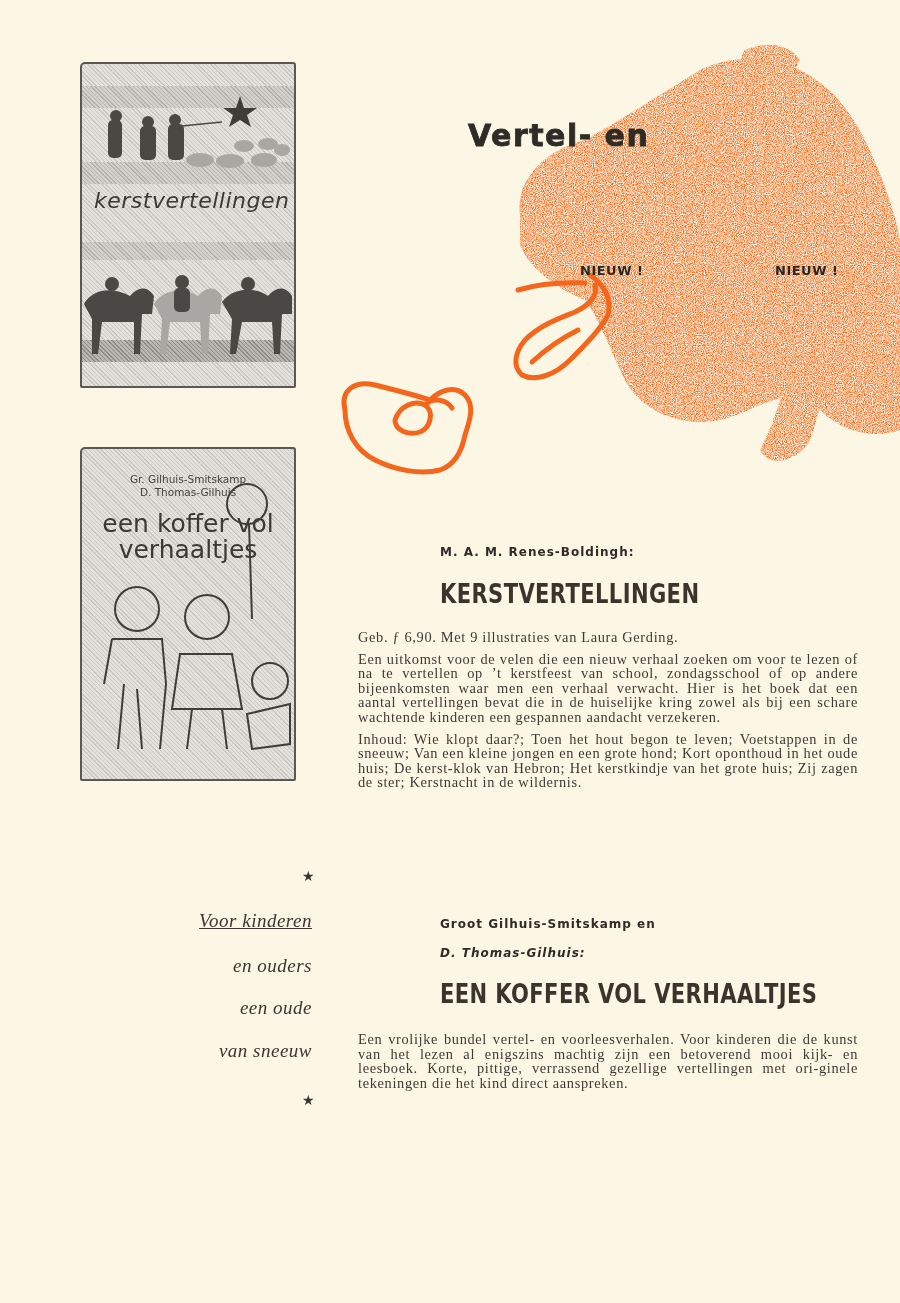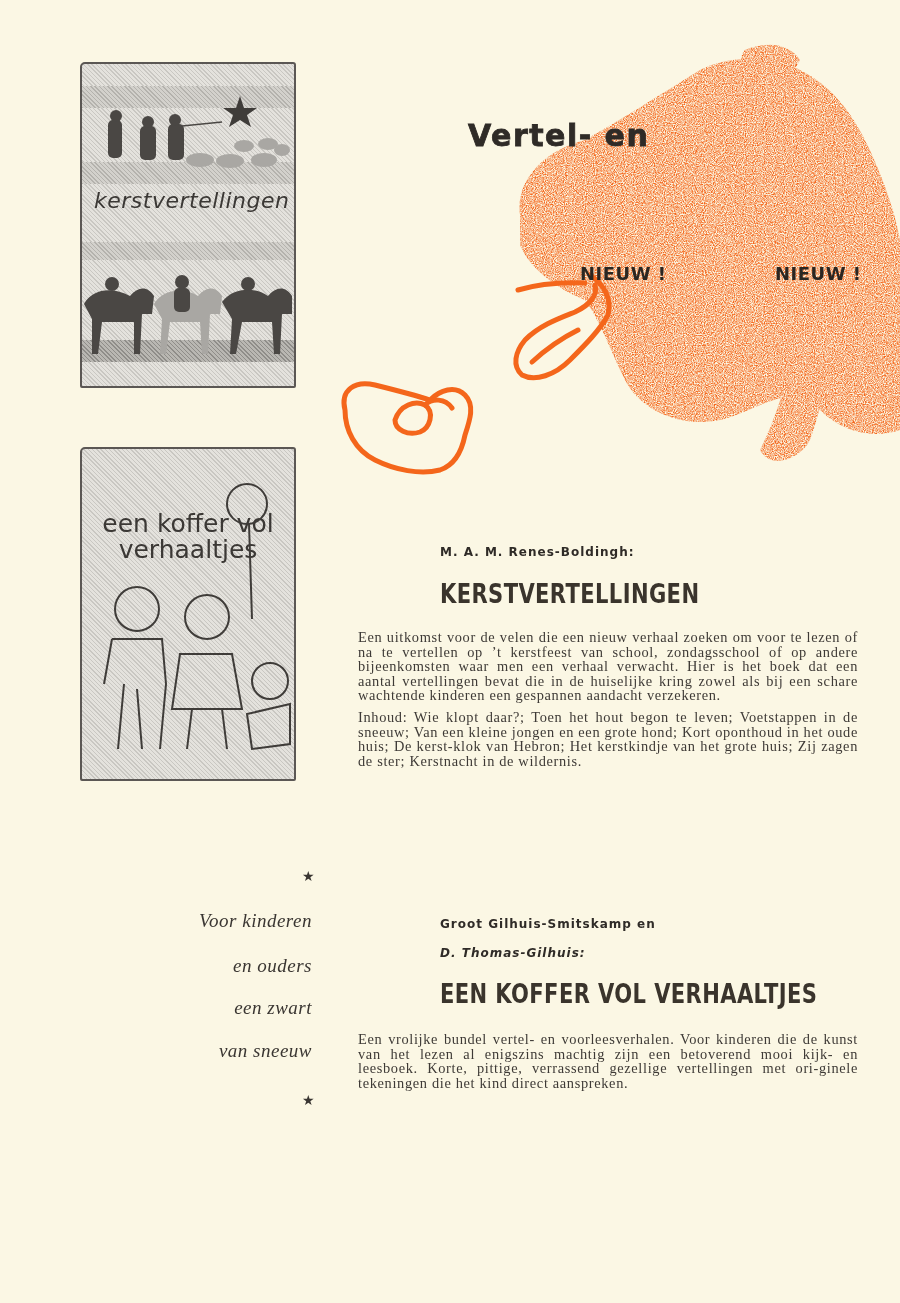--- a/index.html
+++ b/index.html
@@ -15,21 +15,21 @@
   #dog { left: 330px; top: 20px; width: 570px; height: 470px; }
 
   
   .title {
     left: 440px; top: 116px;
     font-family: "DejaVu Sans", sans-serif; font-weight: bold;
     font-size: 30px; line-height: 40px; color: #2f2b27;
     letter-spacing: 1.5px; margin-left: 28px; -webkit-text-stroke: 0.8px #2f2b27;
   }
   .nieuw {
-    font-family: "DejaVu Sans", sans-serif; font-weight: bold; font-size: 18px;
+    font-family: "DejaVu Sans", sans-serif; font-weight: bold; font-size: 13px;
     color: #2a2622; letter-spacing: 0.5px;
   }
 
   
   .cover {
     border: 2px solid #5b5754; border-radius: 5px 3px 2px 2px;
     background: repeating-linear-gradient(45deg, #c9c7c2 0 1px, #e4e2dd 1px 3px);
     overflow: hidden;
   }
   .cover .band { position: absolute; left: 0; right: 0; background: repeating-linear-gradient(45deg,#b4b2ad 0 1px,#d3d1cc 1px 3px); }
@@ -147,20 +147,24 @@
     <g fill="#a9a7a3">
       <path d="M72,240 C80,226 100,222 116,232 C124,222 134,222 140,232 L138,250 L128,250 L126,290 L120,290 L118,258 L88,258 L84,290 L78,290 L80,255 Z"></path>
     </g>
     <circle cx="100" cy="218" r="7" fill="#4a4744"></circle>
     <rect x="92" y="224" width="16" height="24" rx="5" fill="#4a4744"></rect>
   </svg>
   <div class="cover-title1">kerstvertellingen</div>
 </div>
 
 <div class="abs cover" style="left:80px; top:447px; width:212px; height:330px;">
+  <div class="cover2-authors">
+    <div>Gr. Gilhuis-Smitskamp</div>
+    <div>D. Thomas-Gilhuis</div>
+  </div>
   <div class="cover2-title">
     <div>een koffer vol</div>
     <div>verhaaltjes</div>
   </div>
   <svg class="abs" style="left:0; top:0;" width="212" height="330">
     <g fill="none" stroke="#3f3c39" stroke-width="2">
       <circle cx="165" cy="55" r="20"></circle>
       <line x1="167" y1="75" x2="170" y2="170"></line>
 
       <circle cx="55" cy="160" r="22"></circle>
@@ -171,28 +175,29 @@
 
       <circle cx="188" cy="232" r="18"></circle>
       <path d="M165,265 L208,255 L208,295 L170,300 Z"></path>
     </g>
   </svg>
 </div>
 
 <div class="abs author" style="left:440px; top:545px;">M. A. M. Renes-Boldingh:</div>
 <div class="abs booktitle" style="left:440px; top:578px; font-size:27px;">KERSTVERTELLINGEN</div>
 <div class="abs para" style="top:630px;">
+  <p>Geb. ƒ 6,90. Met 9 illustraties van Laura Gerding.</p>
   <p>Een uitkomst voor de velen die een nieuw verhaal zoeken om voor te lezen of na te vertellen op ’t kerstfeest van school, zondagsschool of op andere bijeenkomsten waar men een verhaal verwacht. Hier is het boek dat een aantal vertellingen bevat die in de huiselijke kring zowel als bij een schare wachtende kinderen een gespannen aandacht verzekeren.</p>
   <p>Inhoud: Wie klopt daar?; Toen het hout begon te leven; Voetstappen in de sneeuw; Van een kleine jongen en een grote hond; Kort oponthoud in het oude huis; De kerst-klok van Hebron; Het kerstkindje van het grote huis; Zij zagen de ster; Kerstnacht in de wildernis.</p>
 </div>
 
 <div class="abs star" style="left:302px; top:868px;">★</div>
-<div class="abs slogan" style="top:910px;">Voor kinderen</div>
+<div class="abs slogan" style="top:910px;text-decoration:underline;">Voor kinderen</div>
 <div class="abs slogan" style="top:955px;">en ouders</div>
-<div class="abs slogan" style="top:997px;">een zwart</div>
+<div class="abs slogan" style="top:997px;">een oude</div>
 <div class="abs slogan" style="top:1040px;">van sneeuw</div>
 <div class="abs star" style="left:302px; top:1092px;">★</div>
 
 <div class="abs author" style="left:440px; top:917px;">Groot Gilhuis-Smitskamp en</div>
 <div class="abs author" style="left:440px; top:946px;font-style:italic;">D. Thomas-Gilhuis:</div>
 <div class="abs booktitle" style="left:440px; top:978px; font-size:27px;">EEN KOFFER VOL VERHAALTJES</div>
 <div class="abs para" style="top:1032px;">
   <p>Een vrolijke bundel vertel- en voorleesverhalen. Voor kinderen die de kunst van het lezen al enigszins machtig zijn een betoverend mooi kijk- en leesboek. Korte, pittige, verrassend gezellige vertellingen met ori-ginele tekeningen die het kind direct aanspreken.</p>
 </div>
 

